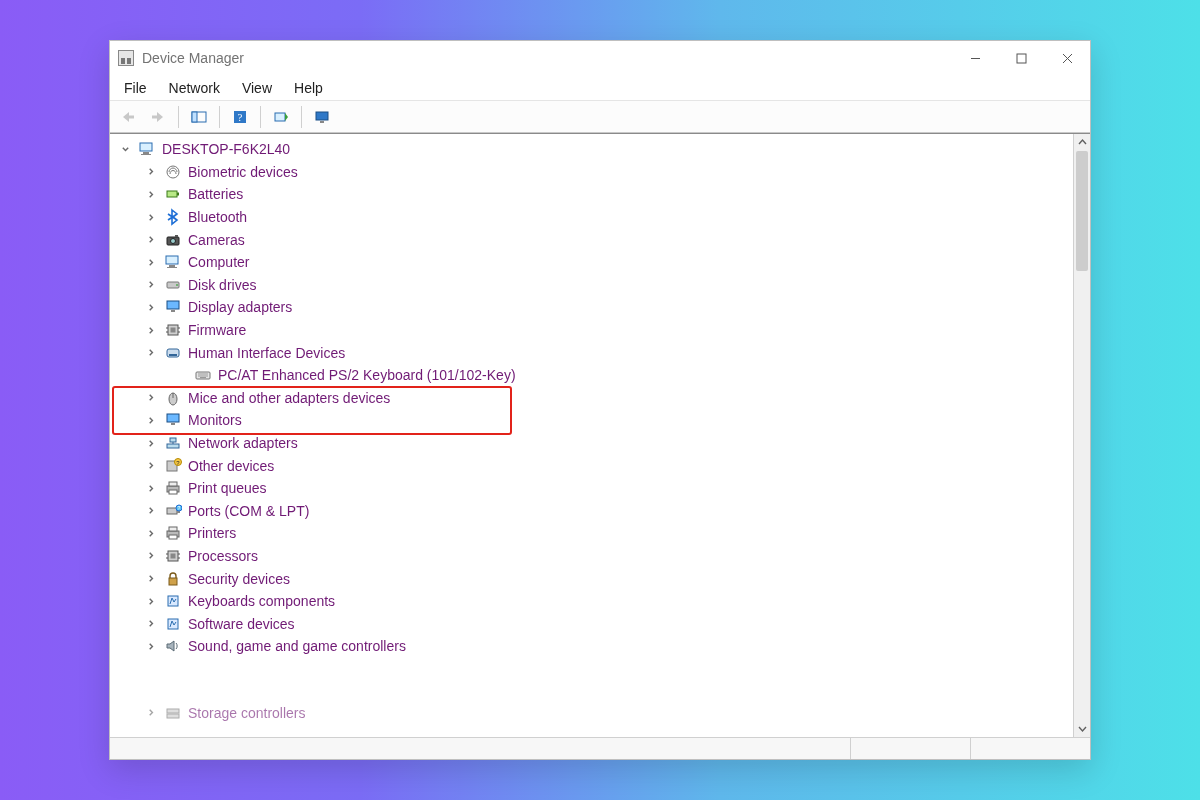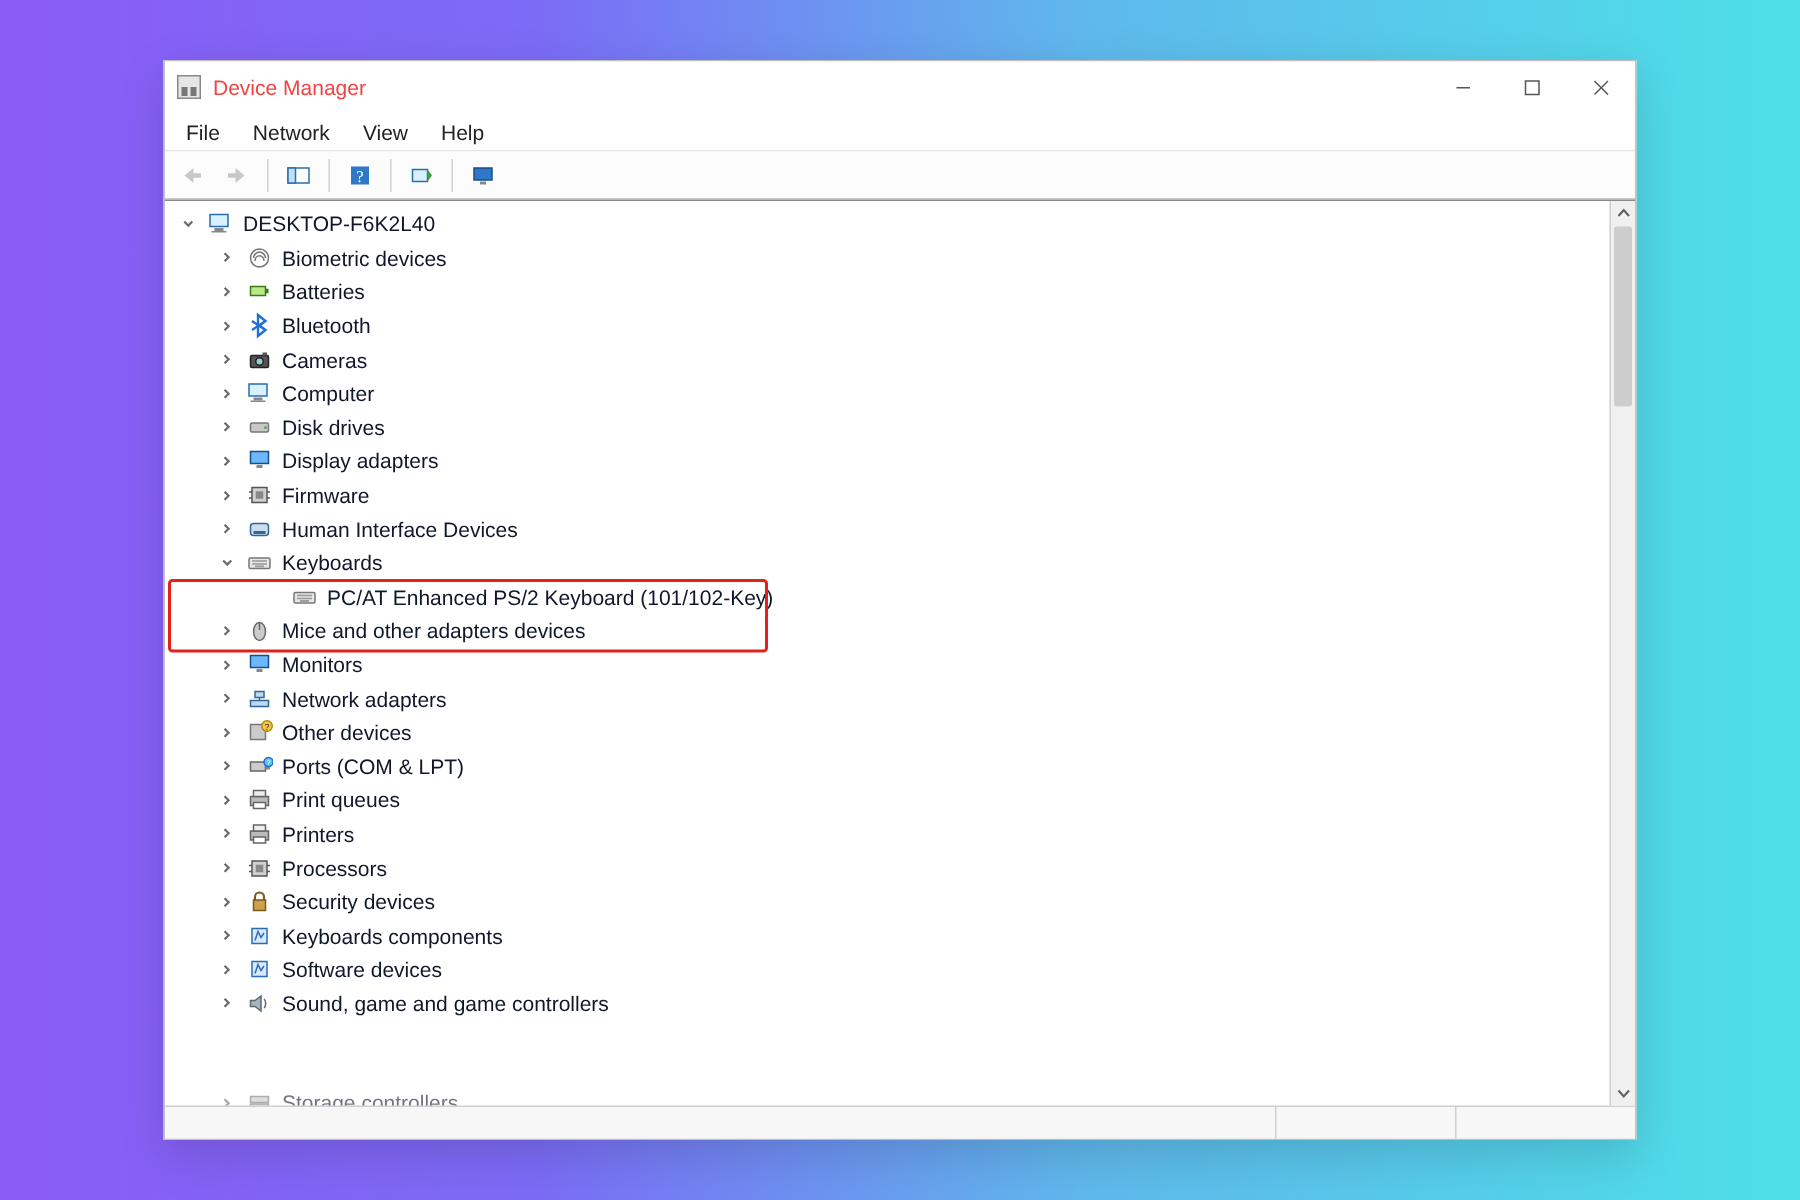--- a/index.html
+++ b/index.html
@@ -28,21 +28,21 @@
   .titlebar .app-icon {
     width: 16px; height: 16px; margin-right: 8px;
     background: #e6e6e6; border: 1px solid #888;
     position: relative;
   }
   .titlebar .app-icon::before, .titlebar .app-icon::after {
     content: ""; position: absolute; background: #777;
   }
   .titlebar .app-icon::before { left:2px; top:7px; width:4px; height:6px; }
   .titlebar .app-icon::after  { right:2px; top:7px; width:4px; height:6px; }
-  .titlebar .title { color: #ef4444; }
+  .titlebar .title { color: #737373; }
   .titlebar .spacer { flex: 1; }
   .winbtn {
     width: 46px; height: 34px;
     display: flex; align-items: center; justify-content: center;
     color: #555;
   }
   .winbtn svg { width: 11px; height: 11px; stroke: currentColor; fill: none; stroke-width: 1; }
 
   
   .menubar {
@@ -80,21 +80,21 @@
   .content {
     flex: 1;
     display: flex;
     border-top: 1px solid #8a8a8a;
     min-height: 0;
   }
   .tree {
     flex: 1;
     overflow: hidden;
     padding: 4px 6px 0 6px;
-    color: #0f172a;
+    color: #701a75;
   }
   .scrollbar {
     width: 17px;
     background: #f0f0f0;
     border-left: 1px solid #d0d0d0;
     display: flex; flex-direction: column;
   }
   .sb-arrow {
     height: 17px;
     display:flex; align-items:center; justify-content:center;
@@ -353,46 +353,30 @@
             </svg>
           </span>
     <span class="nicon">
             <svg width="18" height="18" viewBox="0 0 18 18">
               <rect x="3" y="5" width="12" height="8" rx="2" fill="#cde" stroke="#369"></rect>
               <rect x="5" y="10" width="8" height="2" fill="#369"></rect>
             </svg>
           </span>
     <span class="nlabel">Human Interface Devices</span>
   </div>
-        <div class="node indent1" style="">
-    <span class="chev">
-            <svg viewBox="0 0 10 10">
-              <path d="M2 3 L5 6 L8 3"></path>
-            </svg>
-          </span>
-    <span class="nicon">
+        <div class="node indent2">
+        <span class="chev none"></span>
+        <span class="nicon">
             <svg width="18" height="18" viewBox="0 0 18 18">
               <rect x="2" y="6" width="14" height="7" rx="1" fill="#e6e6e6" stroke="#777"></rect>
               <line x1="4" y1="8" x2="14" y2="8" stroke="#999"></line>
               <line x1="4" y1="10" x2="14" y2="10" stroke="#999"></line>
               <rect x="6" y="11" width="6" height="1.2" fill="#999"></rect>
             </svg>
           </span>
-    <span class="nlabel">Keyboards</span>
-  </div>
-        <div class="node indent2">
-        <span class="chev none"></span>
-        <span class="nicon">
-            <svg width="18" height="18" viewBox="0 0 18 18">
-              <rect x="2" y="6" width="14" height="7" rx="1" fill="#e6e6e6" stroke="#777"></rect>
-              <line x1="4" y1="8" x2="14" y2="8" stroke="#999"></line>
-              <line x1="4" y1="10" x2="14" y2="10" stroke="#999"></line>
-              <rect x="6" y="11" width="6" height="1.2" fill="#999"></rect>
-            </svg>
-          </span>
         <span class="nlabel">PC/AT Enhanced PS/2 Keyboard (101/102-Key)</span>
       </div>
         <div class="node indent1" style="">
     <span class="chev">
             <svg viewBox="0 0 10 10">
               <path d="M3 2 L6 5 L3 8"></path>
             </svg>
           </span>
     <span class="nicon">
             <svg width="18" height="18" viewBox="0 0 18 18">
@@ -438,51 +422,51 @@
             </svg>
           </span>
     <span class="nicon">
             <svg width="18" height="18" viewBox="0 0 18 18">
               <rect x="3" y="4" width="10" height="10" fill="#ccc" stroke="#777"></rect>
               <circle cx="14" cy="5" r="3.5" fill="#f7c948" stroke="#b58900"></circle>
               <text x="14" y="7.5" text-anchor="middle" font-size="6" fill="#222">?</text>
             </svg>
           </span>
     <span class="nlabel">Other devices</span>
+  </div>
+        <div class="node indent1" style="">
+    <span class="chev">
+            <svg viewBox="0 0 10 10">
+              <path d="M3 2 L6 5 L3 8"></path>
+            </svg>
+          </span>
+    <span class="nicon">
+            <svg width="18" height="18" viewBox="0 0 18 18">
+              <rect x="3" y="7" width="12" height="6" fill="#bbb" stroke="#666"></rect>
+              <rect x="5" y="3" width="8" height="4" fill="#eee" stroke="#666"></rect>
+              <rect x="5" y="11" width="8" height="4" fill="#fff" stroke="#666"></rect>
+            </svg>
+          </span>
+    <span class="nlabel">Print queues</span>
   </div>
         <div class="node indent1" style="">
     <span class="chev">
             <svg viewBox="0 0 10 10">
               <path d="M3 2 L6 5 L3 8"></path>
             </svg>
           </span>
     <span class="nicon">
             <svg width="18" height="18" viewBox="0 0 18 18">
               <rect x="3" y="6" width="10" height="6" fill="#ccc" stroke="#666"></rect>
               <rect x="13" y="7" width="3" height="4" fill="#888"></rect>
               <circle cx="15" cy="6" r="3" fill="#5ac1f2" stroke="#1e6fd6"></circle>
               <text x="15" y="8" text-anchor="middle" font-size="5" fill="#fff">?</text>
             </svg>
           </span>
     <span class="nlabel">Ports (COM &amp; LPT)</span>
-  </div>
-        <div class="node indent1" style="">
-    <span class="chev">
-            <svg viewBox="0 0 10 10">
-              <path d="M3 2 L6 5 L3 8"></path>
-            </svg>
-          </span>
-    <span class="nicon">
-            <svg width="18" height="18" viewBox="0 0 18 18">
-              <rect x="3" y="7" width="12" height="6" fill="#bbb" stroke="#666"></rect>
-              <rect x="5" y="3" width="8" height="4" fill="#eee" stroke="#666"></rect>
-              <rect x="5" y="11" width="8" height="4" fill="#fff" stroke="#666"></rect>
-            </svg>
-          </span>
-    <span class="nlabel">Print queues</span>
   </div>
         <div class="node indent1" style="">
     <span class="chev">
             <svg viewBox="0 0 10 10">
               <path d="M3 2 L6 5 L3 8"></path>
             </svg>
           </span>
     <span class="nicon">
             <svg width="18" height="18" viewBox="0 0 18 18">
               <rect x="3" y="7" width="12" height="6" fill="#bbb" stroke="#666"></rect>

